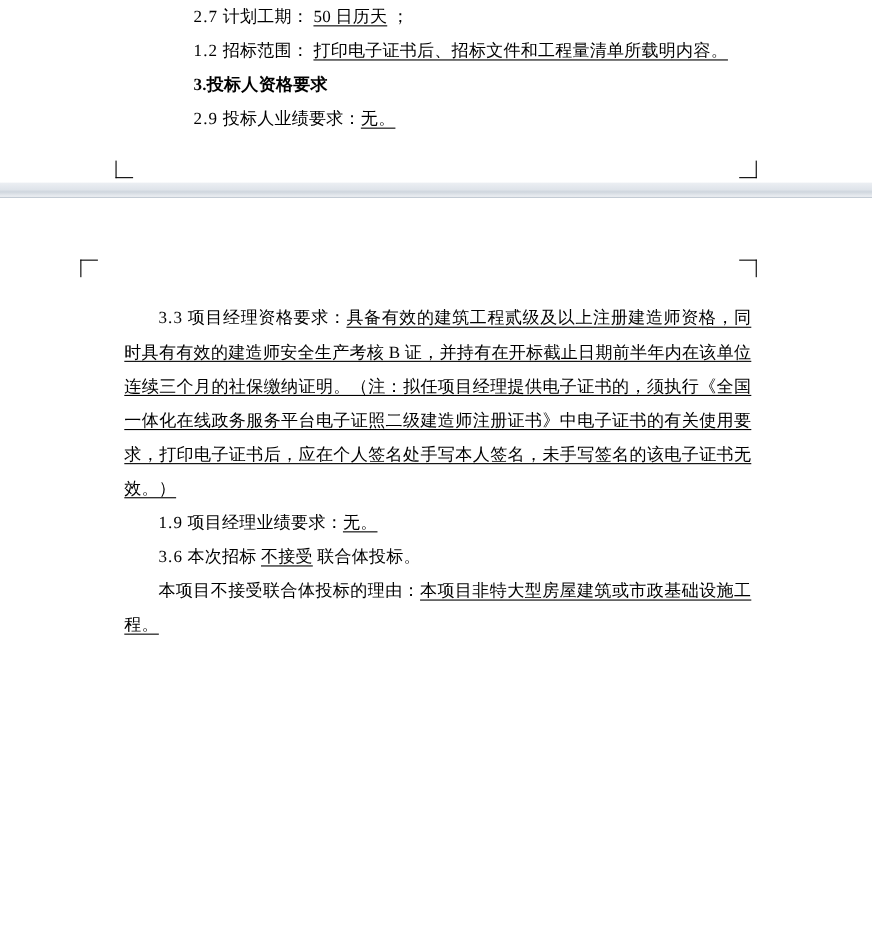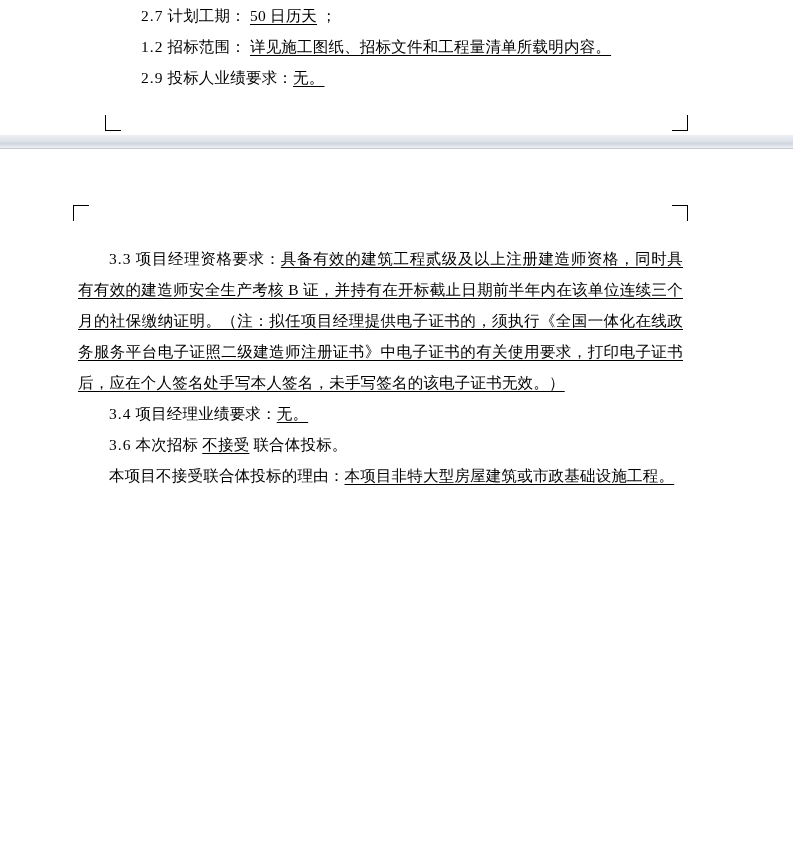--- a/index.html
+++ b/index.html
@@ -25,20 +25,21 @@
   }
   .para {
     font-size: 15.5px;
     line-height: 31px;
     margin: 0;
     text-align: justify;
     letter-spacing: 0.2px;
   }
   .indent2 {
     text-indent: 2em;
+    margin-left: 35px;
   }
   .bold {
     font-weight: bold;
   }
   .u {
     text-decoration: underline;
     text-underline-offset: 3px;
   }
   .u-sp {
     text-decoration: underline;
@@ -106,23 +107,26 @@
 
 <div class="page page-top">
 
   <p class="para indent2">
     <span class="numsp">2.7</span>
     <span>计划工期：</span><span class="u-sp">50 日历天</span><span>；</span>
   </p>
 
   <p class="para indent2">
     <span class="numsp">1.2</span>
-    <span>招标范围：</span><span class="u-sp">详见施工图纸、招标文件和工程量清单所载明内容。</span>
+    <span>招标范围：</span><span class="u-sp">打印电子证书后、招标文件和工程量清单所载明内容。</span>
   </p>
 
+  <p class="para indent2 bold">
+    <span>3.</span><span>投标人资格要求</span>
+  </p>
 
 
   <p class="para indent2">
     <span class="numsp">2.9</span>
     <span>投标人业绩要求：</span><span class="u">无。</span>
   </p>
 
   <div style="height:22px"></div>
   <div class="crop bl" style="left:105px; bottom:-16px;"></div>
   <div class="crop br" style="right:105px; bottom:-16px;"></div>
@@ -140,21 +144,21 @@
   </div>
 
   <div style="height:22px"></div>
 
   <p class="para indent2">
     <span class="numsp">3.3</span>
     <span>项目经理资格要求：</span><span class="u">具备有效的建筑工程贰级及以上注册建造师资格，同时具有有效的建造师安全生产考核 B 证，并持有在开标截止日期前半年内在该单位连续三个月的社保缴纳证明。（注：拟任项目经理提供电子证书的，须执行《全国一体化在线政务服务平台电子证照二级建造师注册证书》中电子证书的有关使用要求，打印电子证书后，应在个人签名处手写本人签名，未手写签名的该电子证书无效。）</span>
   </p>
 
   <p class="para indent2">
-    <span class="numsp">3.4</span>
+    <span class="numsp">1.9</span>
     <span>项目经理业绩要求：</span><span class="u">无。</span>
   </p>
 
 
   <p class="para indent2">
     <span class="numsp">3.6</span>
     <span>本次招标</span><span class="u-sp">不接受</span><span>联合体投标。</span>
   </p>
 
   <p class="para indent2">

